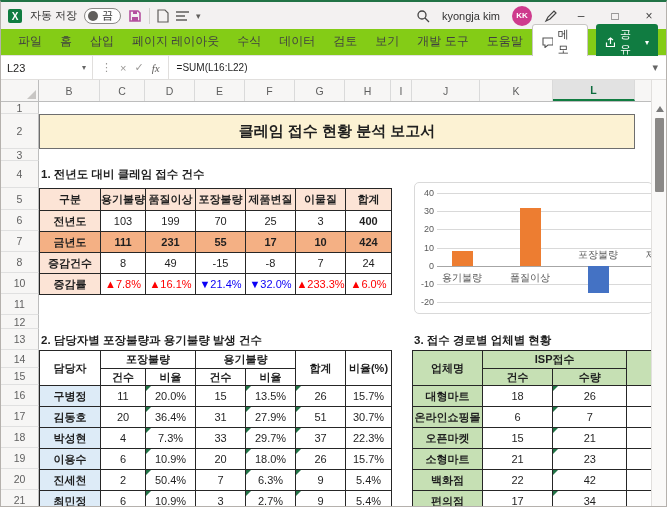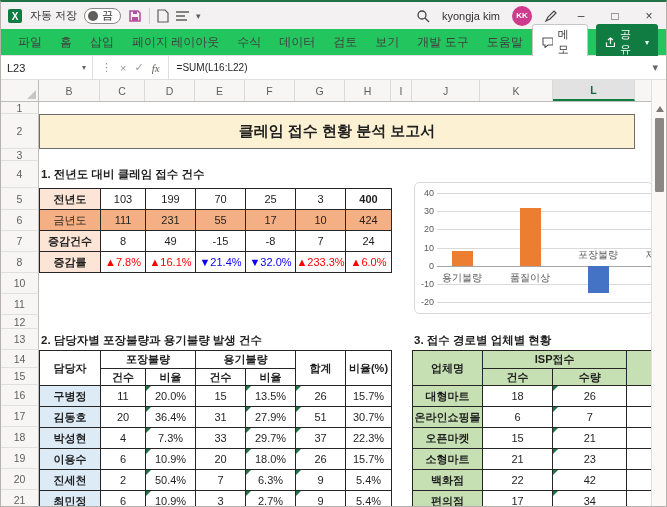--- a/index.html
+++ b/index.html
@@ -11,21 +11,21 @@
 .qat{display:flex;align-items:center;gap:7px}
 .toggle{display:inline-flex;align-items:center;gap:4px;border:1px solid #8a8886;border-radius:9px;padding:1px 7px 1px 3px;background:#fdfdfd;height:16px}
 .knob{width:10px;height:10px;border-radius:50%;background:#605e5c}
 .vd{width:1px;height:16px;background:#d2d0ce}
 .fname{display:flex;align-items:center;gap:5px;font-size:11.5px;color:#252423;margin-left:28px}
 .tb-right{margin-left:auto;display:flex;align-items:center;gap:12px}
 .avatar{width:20px;height:20px;border-radius:50%;background:#ce3b8d;color:#fff;font-size:8px;font-weight:bold;display:flex;align-items:center;justify-content:center}
 .winbtn{font-size:12px;color:#444;width:22px;text-align:center}
 .icon-btn{display:inline-flex;align-items:center;justify-content:center}
 
-.menubar{position:absolute;left:0;top:27px;right:0;height:27px;background:#22c55e;display:flex;align-items:center;font-size:12px;color:#404040;padding:0 8px;border-bottom:1px solid #e3e1e0}
+.menubar{position:absolute;left:0;top:27px;right:0;height:27px;background:#84cc16;display:flex;font-size:12px;color:#404040;padding:0 8px;border-bottom:1px solid #e3e1e0}
 .mi{padding:4px 9px;white-space:nowrap}
 .mb-right{margin-left:auto;display:flex;align-items:center;gap:8px}
 .memo-btn{display:inline-flex;align-items:center;gap:5px;border:1px solid #c8c6c4;background:#fff;border-radius:3px;padding:2px 9px;font-size:11px;color:#333}
 .share-btn{display:inline-flex;align-items:center;gap:5px;background:#107c41;color:#fff;border-radius:3px;padding:3px 9px;font-size:11px}
 
 .formulabar{position:absolute;left:0;top:54px;right:0;height:24px;background:#fff;display:flex;align-items:stretch;font-size:11px;border-bottom:1px solid #e1dfdd}
 .namebox{width:92px;display:flex;align-items:center;justify-content:space-between;padding:0 6px;border-right:1px solid #e1dfdd;color:#252423}
 .fxbtns{display:flex;align-items:center;gap:8px;padding:0 8px;color:#9a9896;border-right:1px solid #e1dfdd}
 .fxlab{font-style:italic;font-family:"Liberation Serif","DejaVu Serif",serif;color:#605e5c}
 .ftext{flex:1;display:flex;align-items:center;padding:4px 8px;color:#1f1f1f;font-size:10px}
@@ -39,21 +39,21 @@
 .chfill{flex:1}
 
 .sheet{position:absolute;left:0;top:100px;width:652px;height:407px;background:#fff;overflow:hidden}
 .rn{position:absolute;left:0;width:38px;background:#f7f6f5;border-right:1px solid #bdbdbd;border-bottom:1px solid #e0e0e0;font-size:10.5px;color:#5f5f5f;display:flex;align-items:center;justify-content:center}
 .title-band{position:absolute;left:38px;top:12px;width:596px;height:35px;background:#fcf2d3;border:1px solid #6e6e6e;display:flex;align-items:center;justify-content:center;font-size:15px;font-weight:bold}
 .sec-title{position:absolute;font-size:11.5px;font-weight:bold;white-space:nowrap}
 table{border-collapse:collapse;table-layout:fixed;position:absolute;background:#fff}
 td{border:1px solid #262626;font-size:11px;text-align:center;vertical-align:middle;white-space:nowrap;overflow:hidden;position:relative}
 .b{font-weight:bold}
 .ph,.pl{background:#fce4d6;font-weight:bold}
-.hl td{background:#f4b084;font-weight:normal}
+.hl td{background:#f4b084;font-weight:bold}
 .up{color:#fe0000}
 .down{color:#0b00f5}
 .wh{font-weight:bold;background:#fff}
 .nm{background:#ddebf7;font-weight:bold}
 .gh{background:#c6e0b4;font-weight:bold}
 .gn{background:#c6e0b4;font-weight:bold}
 .gt::before{content:"";position:absolute;top:0;left:0;width:0;height:0;border-top:5px solid #217346;border-right:5px solid transparent}
 
 .chart{position:absolute;left:413px;top:80px;width:239px;height:132px;background:#fff;border:1px solid #d9d9d9;border-radius:5px;overflow:hidden}
 .cgrid{position:absolute;right:0;height:1px;background:#d9d9d9}
@@ -214,20 +214,29 @@
       <colgroup>
           <col style="width:61px">
           <col style="width:45px">
           <col style="width:50px">
           <col style="width:50px">
           <col style="width:50px">
           <col style="width:50px">
           <col style="width:46px">
         </colgroup>
       <tbody>
+          <tr style="height:22px">
+        <td class="ph">구분</td>
+        <td class="ph">용기불량</td>
+        <td class="ph">품질이상</td>
+        <td class="ph">포장불량</td>
+        <td class="ph">제품변질</td>
+        <td class="ph">이물질</td>
+        <td class="ph">합계</td>
+      </tr>
       <tr style="height:21px">
         <td class="pl">전년도</td>
         <td>103</td>
         <td>199</td>
         <td>70</td>
         <td>25</td>
         <td>3</td>
         <td class="b">400</td>
       </tr>
       <tr class="hl" style="height:21px">

